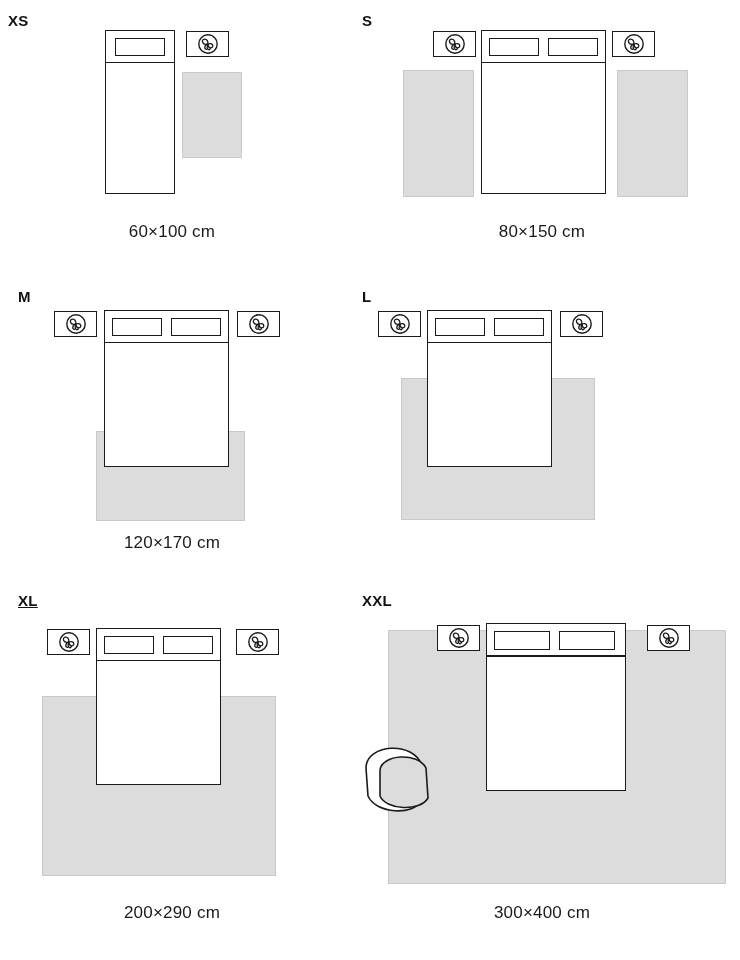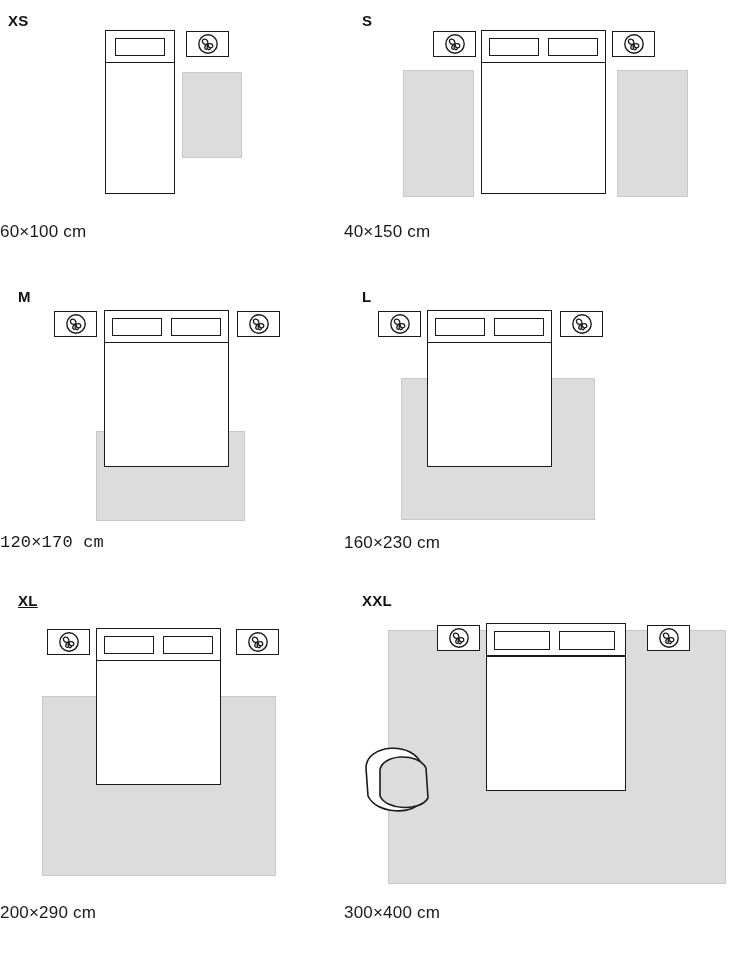--- a/index.html
+++ b/index.html
@@ -28,21 +28,21 @@
   .size-label {
     position: absolute;
     font-weight: bold;
     font-size: 15px;
     letter-spacing: 0.3px;
     color: #111;
   }
   .caption {
     position: absolute;
     width: 100%;
-    text-align: left;
+    text-align: center;
     font-size: 17px;
     color: #1a1a1a;
     letter-spacing: 0.2px;
   }
   .scene {
     position: absolute;
   }
   
   .rug {
     position: absolute;
@@ -133,21 +133,21 @@
         <svg class="lamp-icon" viewBox="0 0 22 22">
             <use href="#lampglyph"></use>
           </svg>
       </div>
       <div class="nightstand" style="left:268px; top:31px; width:43px; height:26px;">
         <svg class="lamp-icon" viewBox="0 0 22 22">
             <use href="#lampglyph"></use>
           </svg>
       </div>
     </div>
-    <div class="caption" style="top:222px;">40×150 cm</div>
+    <div class="caption" style="top:222px;">80×150 cm</div>
   </div>
 
   <div class="cell">
     <div class="size-label" style="left:18px; top:10px;">M</div>
     <div class="scene" style="left:0; top:0; width:344px; height:255px;">
       <div class="rug" style="left:96px; top:153px; width:147px; height:88px;"></div>
       <div class="bed" style="left:104px; top:64px; width:125px; height:125px;"></div>
       <div class="headboard" style="left:104px; top:32px; width:125px; height:33px;"></div>
       <div class="pillow" style="left:112px; top:40px; width:50px; height:18px;"></div>
       <div class="pillow" style="left:171px; top:40px; width:50px; height:18px;"></div>
@@ -155,21 +155,21 @@
         <svg class="lamp-icon" viewBox="0 0 22 22">
             <use href="#lampglyph"></use>
           </svg>
       </div>
       <div class="nightstand" style="left:237px; top:33px; width:43px; height:26px;">
         <svg class="lamp-icon" viewBox="0 0 22 22">
             <use href="#lampglyph"></use>
           </svg>
       </div>
     </div>
-    <div class="caption" style="top:255px;font-family:Liberation Mono, monospace;">120×170 cm</div>
+    <div class="caption" style="top:255px;">120×170 cm</div>
   </div>
 
   <div class="cell">
     <div class="size-label" style="left:18px; top:10px;">L</div>
     <div class="scene" style="left:0; top:0; width:396px; height:255px;">
       <div class="rug" style="left:57px; top:100px; width:192px; height:140px;"></div>
       <div class="bed" style="left:83px; top:64px; width:125px; height:125px;"></div>
       <div class="headboard" style="left:83px; top:32px; width:125px; height:33px;"></div>
       <div class="pillow" style="left:91px; top:40px; width:50px; height:18px;"></div>
       <div class="pillow" style="left:150px; top:40px; width:50px; height:18px;"></div>
@@ -177,21 +177,20 @@
         <svg class="lamp-icon" viewBox="0 0 22 22">
             <use href="#lampglyph"></use>
           </svg>
       </div>
       <div class="nightstand" style="left:216px; top:33px; width:43px; height:26px;">
         <svg class="lamp-icon" viewBox="0 0 22 22">
             <use href="#lampglyph"></use>
           </svg>
       </div>
     </div>
-    <div class="caption" style="top:255px;">160×230 cm</div>
   </div>
 
   <div class="cell">
     <div class="size-label" style="left:18px; top:14px;text-decoration:underline;">XL</div>
     <div class="scene" style="left:0; top:0; width:344px; height:330px;">
       <div class="rug" style="left:42px; top:118px; width:232px; height:178px;"></div>
       <div class="bed" style="left:96px; top:82px; width:125px; height:125px;"></div>
       <div class="headboard" style="left:96px; top:50px; width:125px; height:33px;"></div>
       <div class="pillow" style="left:104px; top:58px; width:50px; height:18px;"></div>
       <div class="pillow" style="left:163px; top:58px; width:50px; height:18px;"></div>

